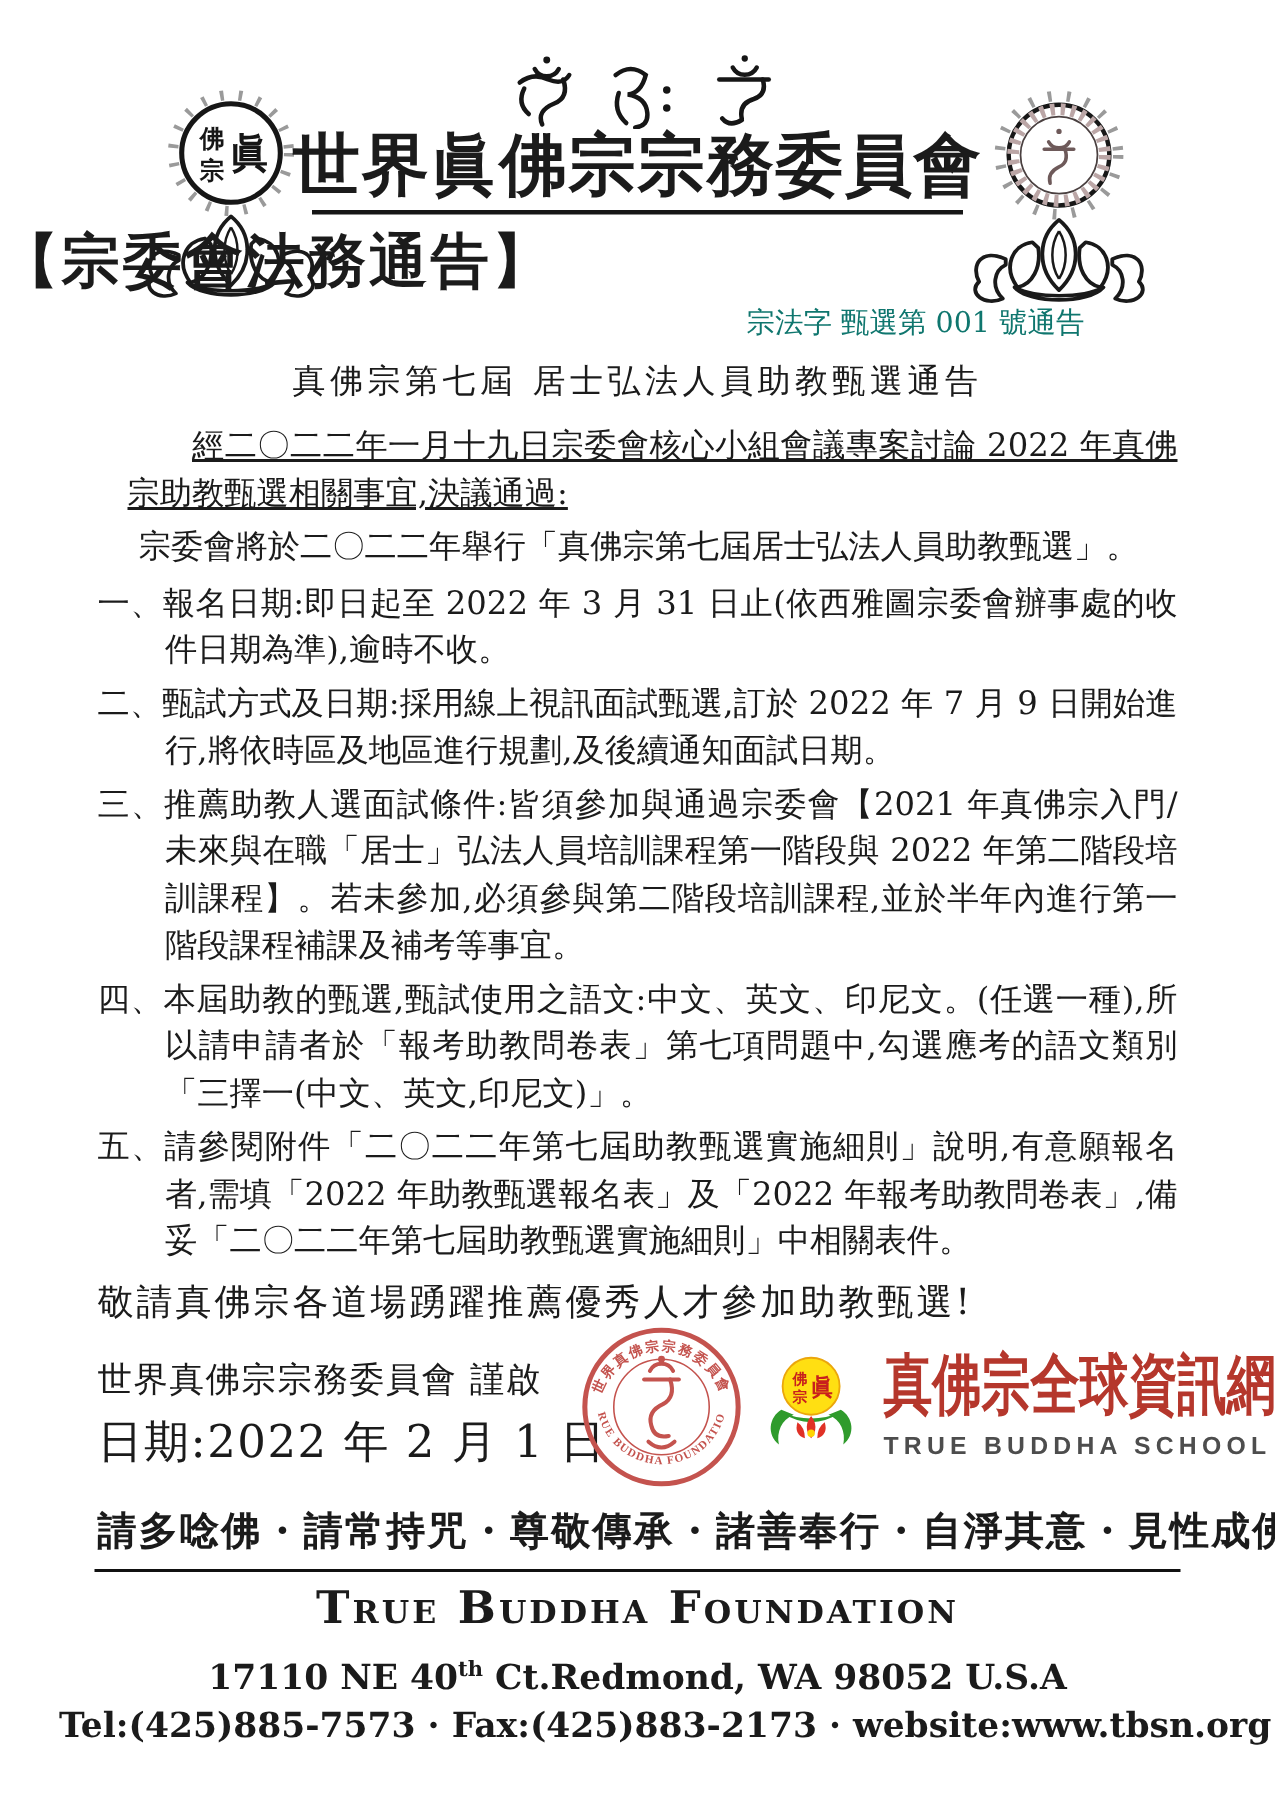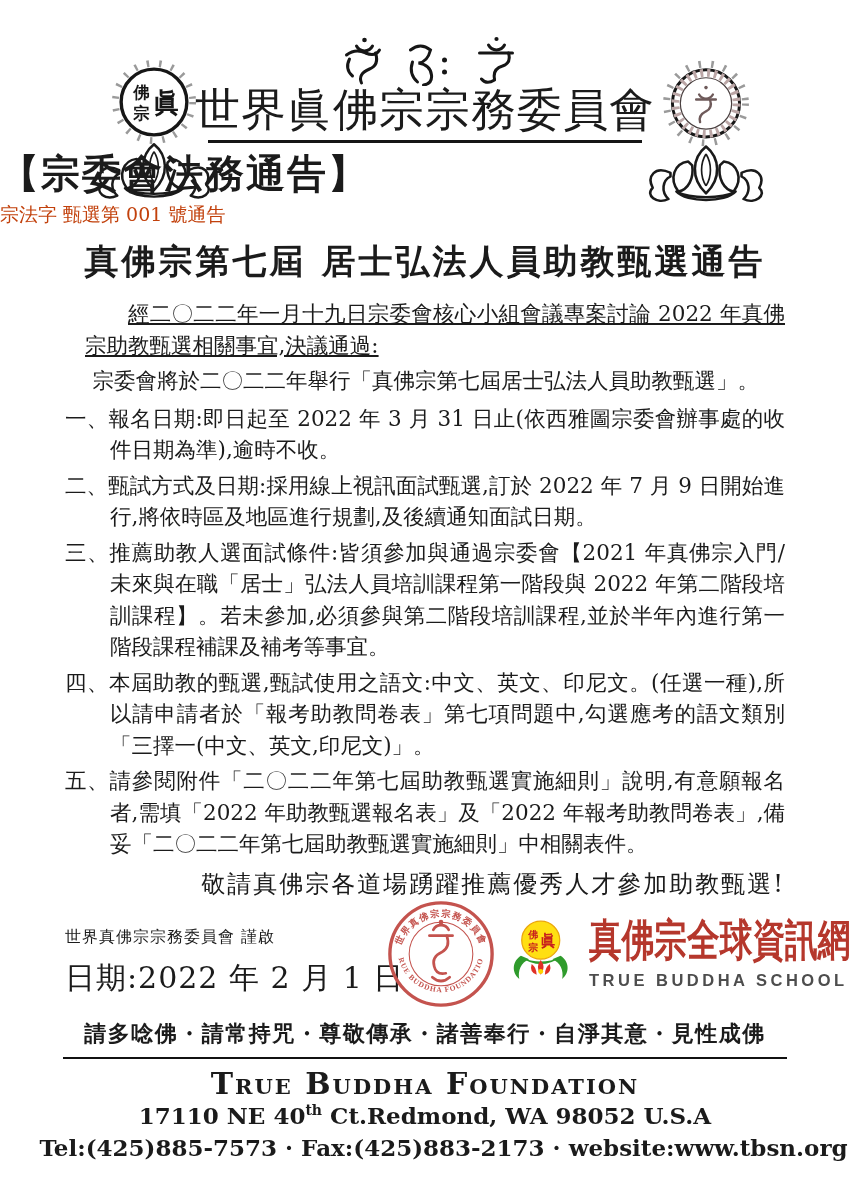--- a/index.html
+++ b/index.html
@@ -14,75 +14,75 @@
     overflow: hidden;
   }
   
   .doc-header { position: relative; height: 196px; }
   .logo { position: absolute; }
   .logo-left  { left: 96px;  top: 56px; width: 116px; height: 150px; }
   .logo-right { left: 646px; top: 58px; width: 120px; height: 150px; }
   .tibetan { position: absolute; left: 50%; top: 34px; transform: translateX(-50%); width: 205px; height: 52px; }
   .org-title {
     position: absolute; top: 80px; left: 0; width: 100%;
-    text-align: center; font-size: 45px; font-weight: 400; letter-spacing: 1px;
+    text-align: center; font-size: 45px; font-weight: 700; letter-spacing: 1px;
   }
   .title-underline {
     position: absolute; top: 140px; left: 50%; transform: translateX(-50%);
     width: 434px; height: 3px; background: #161616;
   }
   .notice-banner {
     position: absolute; top: 147px; left: 0; width: 100%;
     text-align: left; font-size: 39px; font-weight: 700; letter-spacing: 2px;
   }
   
-  .ref-line { margin: 6px 127px 0 0; text-align: left; font-size: 19px; color: #c2410c; }
+  .ref-line { margin: 6px 127px 0 0; text-align: right; font-size: 19px; color: #0f766e; }
   .doc-title {
     margin-top: 11px; text-align: center;
-    font-size: 34px; font-weight: 700; letter-spacing: 3px;
+    font-size: 22px; font-weight: 400; letter-spacing: 3px;
   }
   
   .content { margin: 0 65px; font-size: 21.5px; line-height: 31.5px; text-align: justify; }
   .para-intro { margin-top: 13px; padding-left: 20px; text-indent: 2em; text-decoration: underline; }
   .para-resolution { margin-top: 4px; padding-left: 20px; text-indent: 0.35em; }
   .items { margin-top: 6px; }
   .item { padding-left: 45px; text-indent: -45px; margin-bottom: 4px; }
   .item .num { letter-spacing: 0; }
   .closing-line {
-    margin-top: 9px; text-align: right; text-indent: 0;
+    margin-top: 9px; text-align: left; text-indent: 0;
     font-size: 24px; letter-spacing: 2px;
   }
   
   .signature-block { position: relative; height: 96px; margin-top: 13px; }
-  .sig-org  { position: absolute; left: 0;  top: 8px;  font-size: 16px; letter-spacing: 1px; white-space: nowrap; }
+  .sig-org  { position: absolute; left: 0;  top: 8px;  font-size: 23px; letter-spacing: 1px; white-space: nowrap; }
   .sig-date { position: absolute; left: 0;  top: 49px; font-size: 30px; letter-spacing: 1px; white-space: nowrap; }
   .seal { position: absolute; left: 322px; top: -18px; width: 108px; height: 118px; }
   .tbsn-logo { position: absolute; left: 446px; top: 2px; display: flex; align-items: flex-start; }
   .tbsn-emblem { width: 76px; height: 80px; flex: 0 0 auto; }
   .tbsn-text { margin-left: 2px; }
   .tbsn-zh {
     font-size: 43px; font-weight: 700; color: #b5372c; white-space: nowrap;
     transform: scale(0.76, 1.02); transform-origin: left top; line-height: 48px;
   }
   .tbsn-en {
     margin-top: 2px; font-family: "Liberation Sans", sans-serif;
     font-size: 16.5px; font-weight: 700; color: #4d4d4d; letter-spacing: 3.5px; white-space: nowrap;
   }
   
   .motto {
     margin: 10px 65px 0; text-align: center;
-    font-size: 22px; font-weight: 700; letter-spacing: 1.5px; white-space: nowrap;
+    font-size: 26px; font-weight: 700; letter-spacing: 1.5px; white-space: nowrap;
   }
   .footer-divider { margin: 8px 63px 0; border: none; border-top: 2.5px solid #111; }
   .footer { text-align: center; }
   .footer-org {
     margin-top: 7px; font-variant: small-caps; font-weight: 700;
     font-size: 30px; letter-spacing: 2px;
   }
-  .footer-address { margin-top: 1px; font-size: 23px; font-weight: 700; }
+  .footer-address { margin-top: 15px; font-size: 23px; font-weight: 700; }
   .footer-address sup { font-size: 14px; }
   .footer-contact { margin-top: 5px; font-size: 23px; font-weight: 700; padding-left: 37px; }
   svg text.emblem-ch { font-family: "DejaVu Serif", serif; font-weight: 700; }
 </style>
 </head>
 <body>
 
 <svg width="0" height="0" style="position:absolute" aria-hidden="true">
   <defs>
     <g id="lotus-bw" fill="#ffffff" stroke="#1a1a1a" stroke-width="2.6" stroke-linejoin="round">

